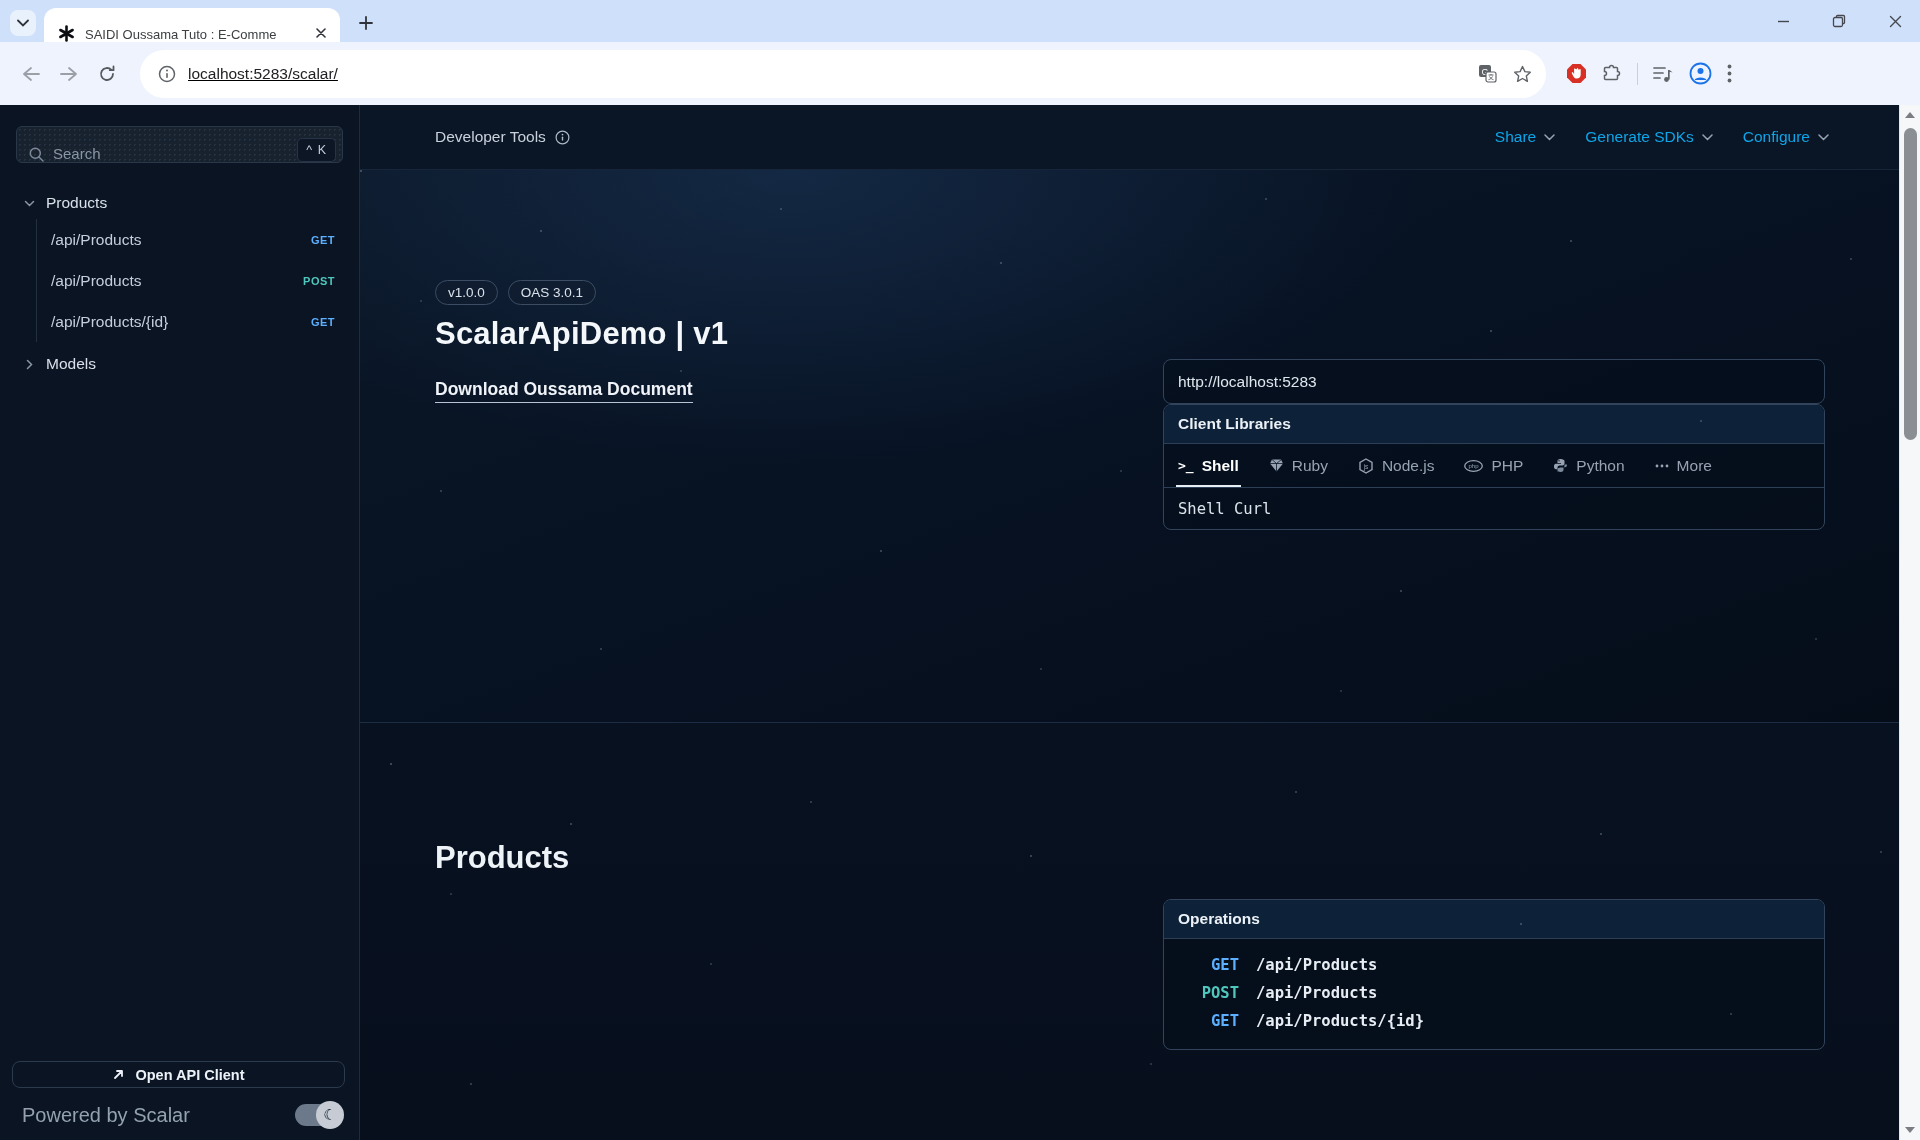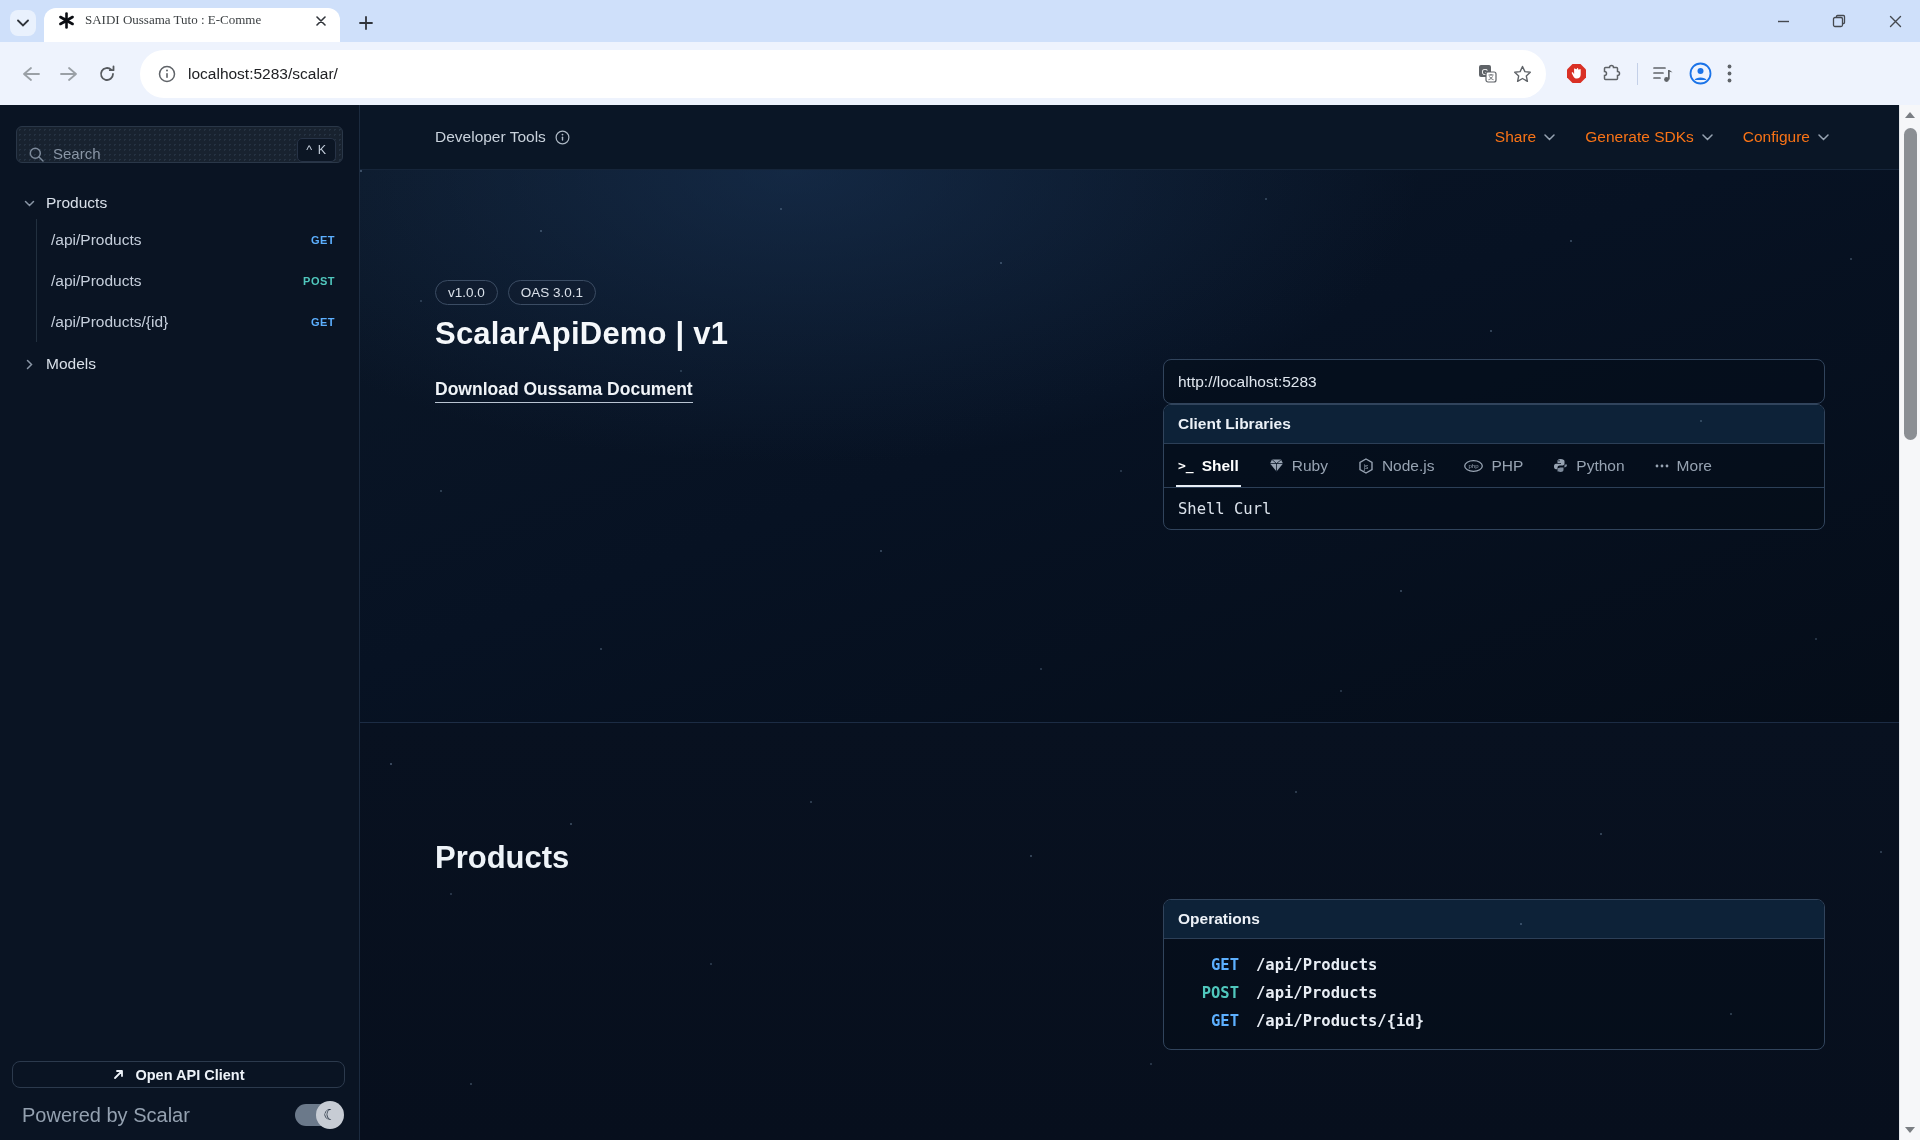--- a/index.html
+++ b/index.html
@@ -4,33 +4,33 @@
 <style>
   * { margin:0; padding:0; box-sizing:border-box; }
   html,body { width:1920px; height:1140px; overflow:hidden; background:#000; }
   body { font-family:"Liberation Sans", sans-serif; }
 
   
   .chrome { width:1920px; }
   .tabstrip { height:42px; background:#cfe0fa; display:flex; align-items:flex-end; position:relative; }
   .tabsearch { width:26px; height:26px; margin:0 8px 6px 10px; border-radius:8px; background:rgba(255,255,255,.55);
     display:flex; align-items:center; justify-content:center; }
-  .tab { width:296px; height:34px; background:#fff; border-radius:12px 12px 0 0; display:flex; align-items:flex-start;
-    padding:4px 10px 0 14px; position:relative;font-family:Liberation Serif, serif; }
+  .tab { width:296px; height:34px; background:#fff; border-radius:12px 12px 0 0; display:flex; align-items:flex-end;
+    padding:4px 10px 0 14px; position:relative; }
   .tab-title { font-size:13px; color:#3c4043; white-space:nowrap; overflow:hidden; flex:1; margin-left:10px; position:relative; }
   .tab-title::after { content:""; position:absolute; right:0; top:0; bottom:0; width:28px; background:linear-gradient(90deg, rgba(255,255,255,0), #fff); }
   .tab-close { width:18px; height:18px; display:flex; align-items:center; justify-content:center; border-radius:50%; }
   .newtab { width:28px; height:28px; margin:0 0 5px 12px; display:flex; align-items:center; justify-content:center; }
   .wincontrols { position:absolute; right:14px; top:8px; display:flex; gap:34px; align-items:center; height:26px; }
   .winbtn { width:22px; height:22px; display:flex; align-items:center; justify-content:center; }
 
   .toolbar { height:63px; background:#eef3fd; display:flex; align-items:center; padding:0 10px 0 14px; gap:4px; }
   .navbtn { width:34px; height:34px; display:flex; align-items:center; justify-content:center; border-radius:50%; }
   .omnibox { flex:0 0 1406px; height:48px; background:#fff; border-radius:24px; margin-left:12px;
-    display:flex; align-items:center; padding:0 14px 0 18px; }
+    display:flex; align-items:center; padding:0 14px 0 18px;text-decoration:underline; }
   .omni-url { font-size:15.5px; color:#202124; margin-left:12px; flex:1; }
   .omni-icons { display:flex; align-items:center; gap:16px; }
   .ext-area { display:flex; align-items:center; gap:15px; margin-left:16px; }
   .vsep { width:1px; height:22px; background:#c4d0e8; }
 
   
   .app { display:flex; height:1035px; width:1920px; }
 
   
   .sidebar { width:360px; background:#0a1423; border-right:1px solid #1c2b3f; position:relative; flex:none; }
@@ -55,21 +55,21 @@
   .toggle { width:46px; height:22px; background:#7d8b9c; border-radius:11px; position:relative; opacity:.85; }
   .toggle-knob { position:absolute; right:-3px; top:-3px; width:28px; height:28px; border-radius:50%; background:#e9edf3;
     display:flex; align-items:center; justify-content:center; color:#0c1a2c; font-size:15px; }
 
   
   .main { flex:1; display:flex; flex-direction:column; background:#070f1c; position:relative; min-width:0; }
   .mainheader { height:65px; background:#0a1626; border-bottom:1px solid #16253a; display:flex; align-items:center;
     padding:0 70px 0 75px; flex:none; }
   .mh-title { color:#c9d2dc; font-size:15.5px; display:flex; align-items:center; gap:9px; }
   .mh-menus { margin-left:auto; display:flex; gap:30px; }
-  .mh-menu { color:#f97316; font-size:15.5px; display:flex; align-items:center; gap:8px; }
+  .mh-menu { color:#0ea5e9; font-size:15.5px; display:flex; align-items:center; gap:8px; }
 
   .hero { height:553px; flex:none; position:relative;
     background:radial-gradient(900px 420px at 28% 0%, rgba(28,56,92,.55), rgba(10,22,40,0) 70%), linear-gradient(160deg,#0b1727 0%,#071223 45%,#050d19 100%);
     border-bottom:1px solid #1c2c44; display:flex; }
   .hero-left { padding:110px 0 0 75px; flex:1; }
   .pills { display:flex; gap:10px; }
   .pill { height:25px; border:1px solid #3b4c63; border-radius:13px; background:rgba(18,30,48,.55);
     display:flex; align-items:center; padding:0 12px; color:#d9e0e9; font-size:13.5px; }
   .apititle { margin-top:11px; color:#f5f8fb; font-size:31px; font-weight:bold; letter-spacing:.2px; }
   .dl-link { display:inline-block; margin-top:27px; color:#f0f4f8; font-size:17.5px; font-weight:bold;

